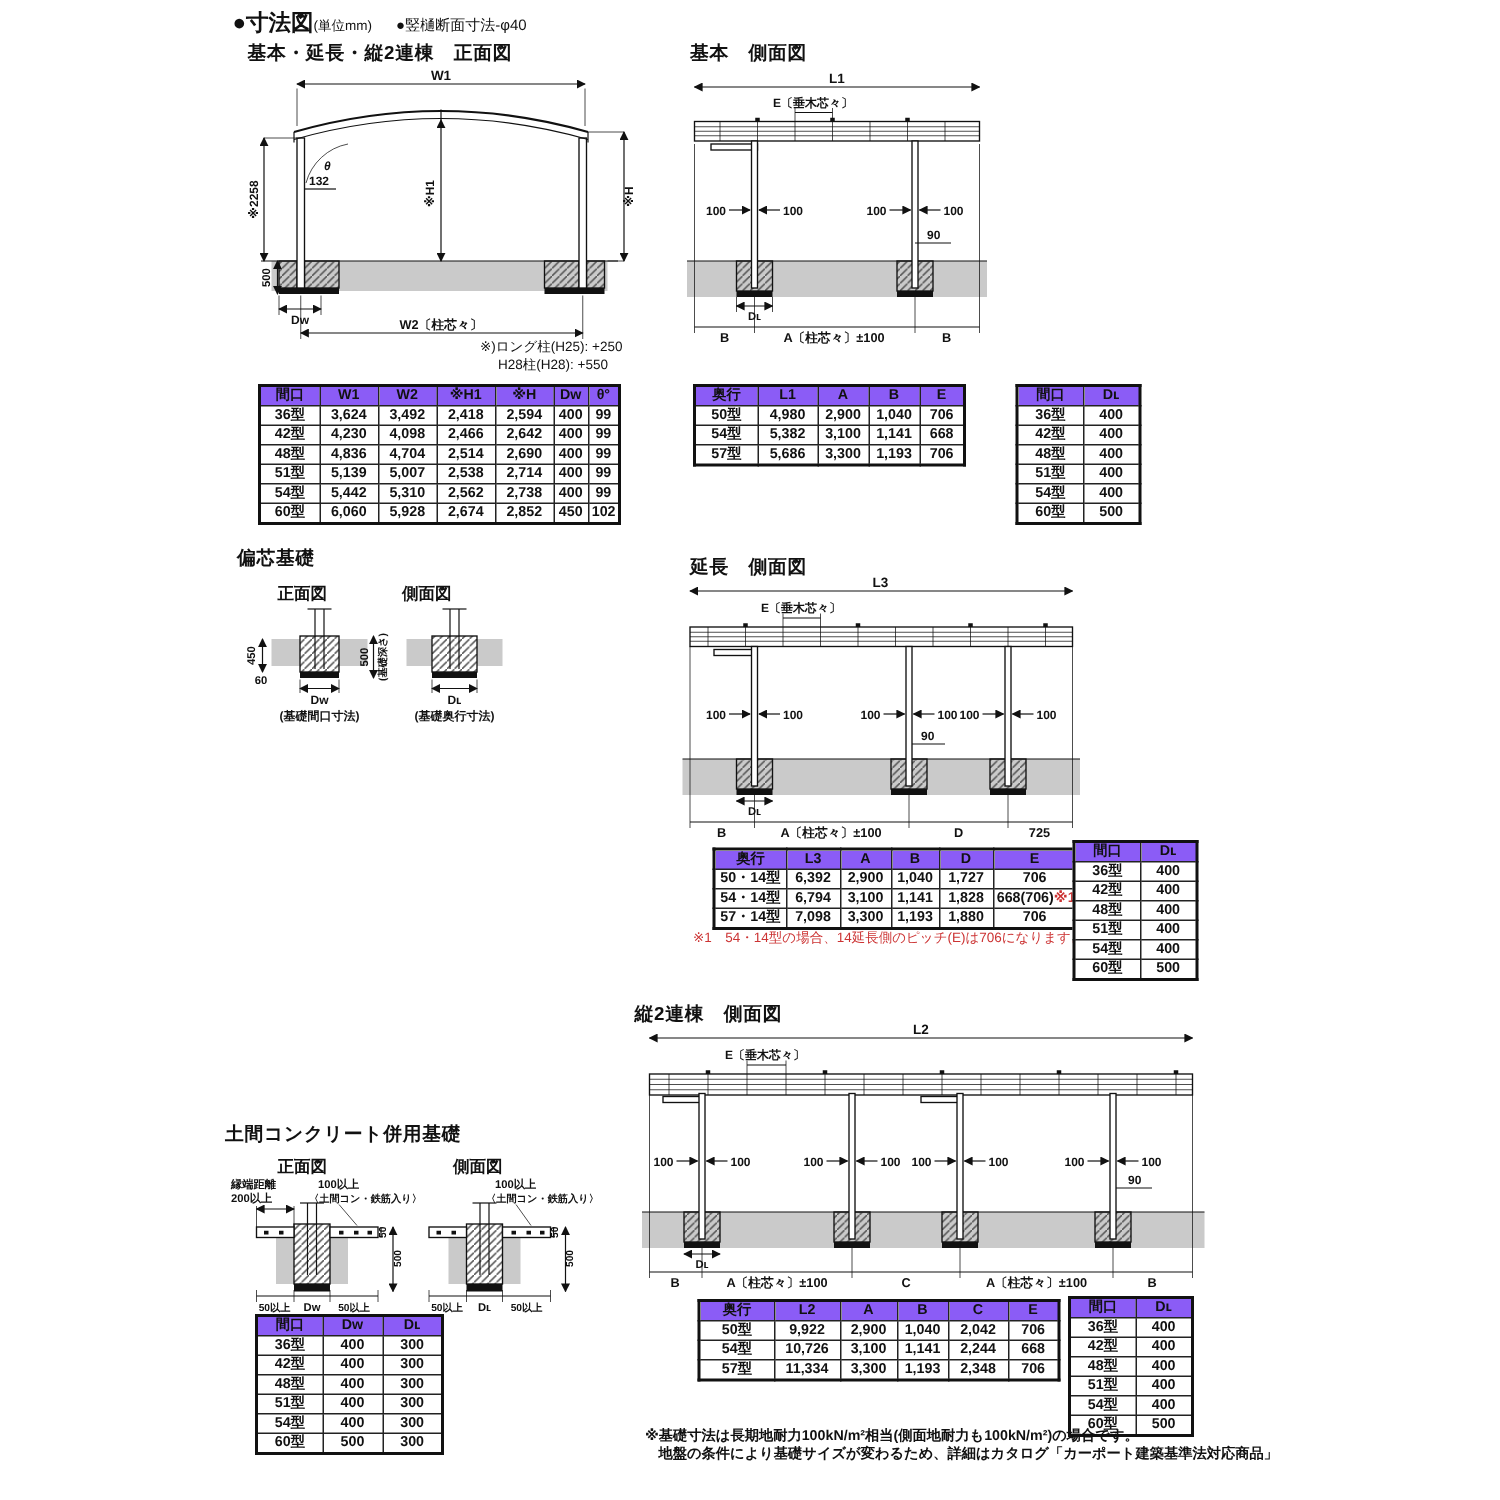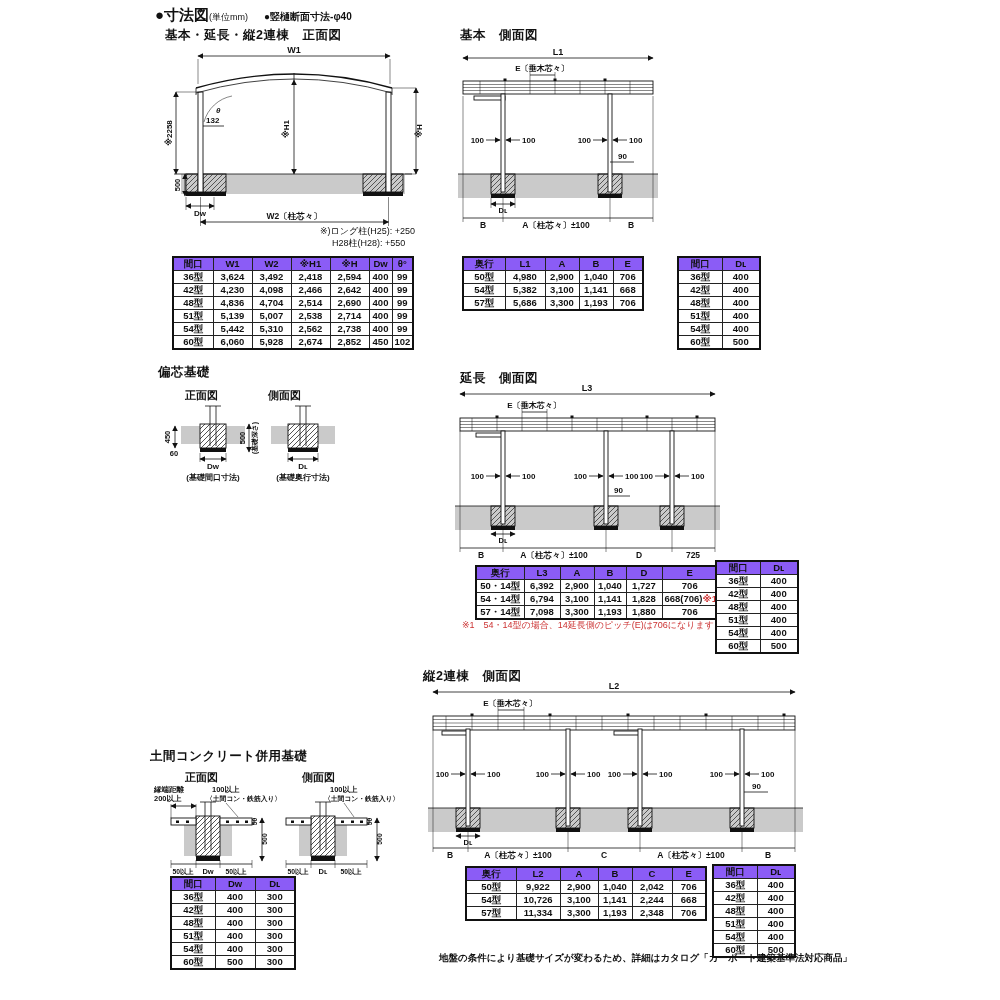--- a/index.html
+++ b/index.html
@@ -3,21 +3,21 @@
 <meta charset="utf-8">
 <style>
 *{margin:0;padding:0;box-sizing:border-box}
 html,body{background:#fff}
 body{width:1000px;height:1000px;font-family:"Liberation Sans","DejaVu Sans",sans-serif;color:#111}
 .page{position:relative;width:1000px;height:1000px;overflow:hidden;background:#fff}
 .abs{position:absolute}
 .hdr{position:absolute;white-space:nowrap}
 .hdr-main{font-size:15px;font-weight:bold}
 .hdr-unit{font-size:9px;font-weight:normal}
-.hdr-sub{font-size:10px;font-weight:bold;margin-left:16px}
+.hdr-sub{font-size:10px;font-weight:normal;margin-left:16px}
 .sec{position:absolute;font-size:12.5px;font-weight:bold;letter-spacing:.5px;white-space:nowrap}
 .sublbl{position:absolute;font-size:11px;font-weight:bold;white-space:nowrap}
 table.dim{position:absolute;border-collapse:collapse;table-layout:fixed;font-size:9.5px;text-align:center;border:2px solid #111;background:#fff}
 table.dim th,table.dim td{border:1px solid #222;line-height:12px;padding:0 2px;height:13px;font-weight:600;overflow:hidden;white-space:nowrap}
 table.dim th{background:#8b5cf6}
 .red{color:#cc3333}
 .note{position:absolute;font-size:9px;font-weight:400;line-height:1.3;white-space:nowrap}
 .note .ind{padding-left:12px}
 .foot{position:absolute;font-size:9.5px;font-weight:600;line-height:1.22;white-space:nowrap}
 .foot .ind{padding-left:9px}
@@ -906,16 +906,17 @@
           <td>400</td>
         </tr>
         <tr>
           <td>60型</td>
           <td>500</td>
         </tr>
       </tbody>
     </table>
 
 <div class="foot" style="left:430px;top:952px">
+  <div>※基礎寸法は長期地耐力100kN/m²相当(側面地耐力も100kN/m²)の場合です。</div>
   <div class="ind">地盤の条件により基礎サイズが変わるため、詳細はカタログ「カーポート建築基準法対応商品」</div>
 </div>
 
 </div>
 
 </body></html>

